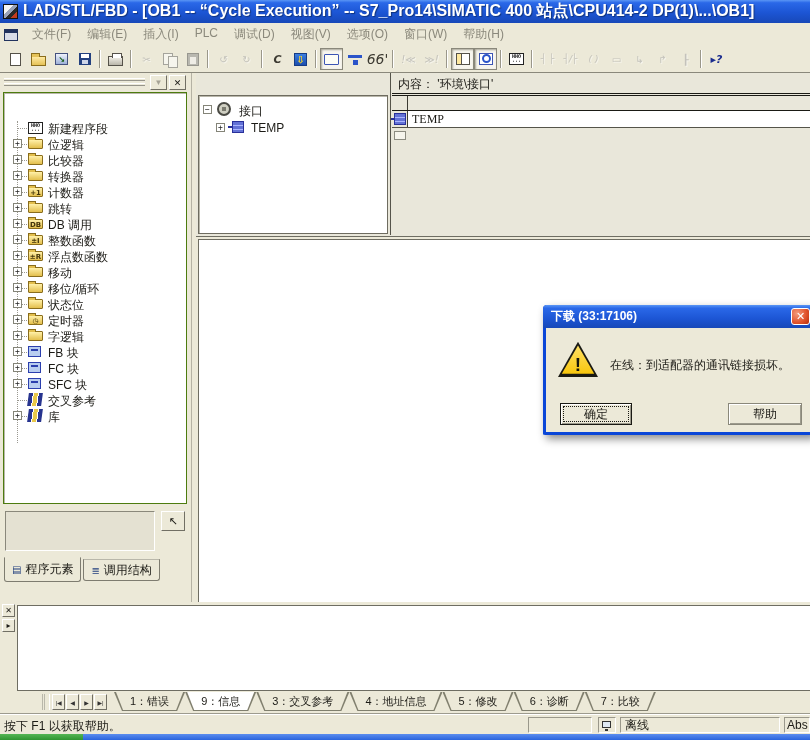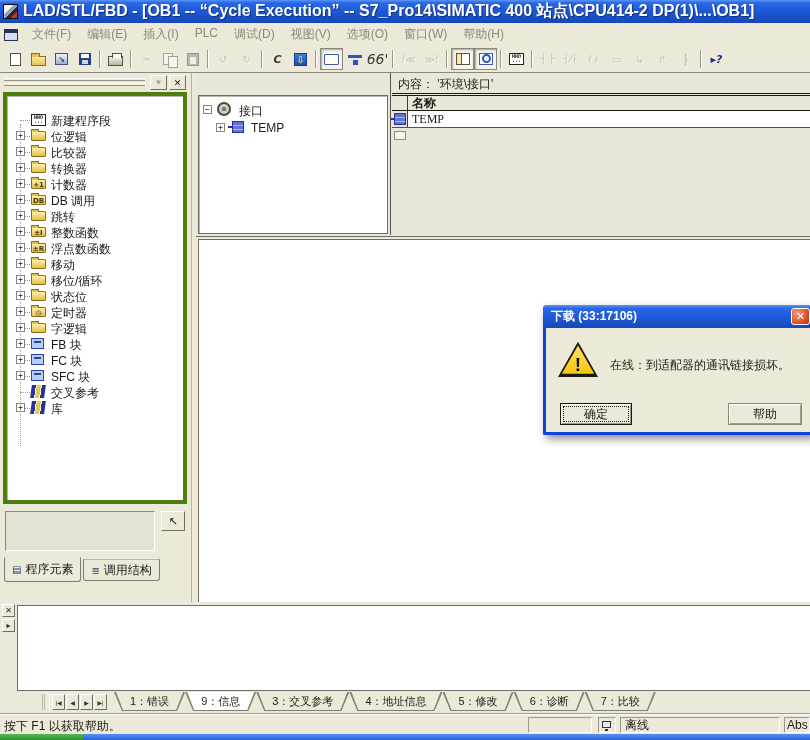--- a/index.html
+++ b/index.html
@@ -71,21 +71,21 @@
   .client { position:absolute; left:0; top:72px; width:810px; height:530px; background:#ece9d8; border-top:1px solid #8a887b; }
 
   
   .sidebar { position:absolute; left:0; top:0; width:192px; height:530px; border-right:1px solid #b5b2a4; }
   .dock-header { position:absolute; left:2px; top:2px; right:4px; height:16px; }
   .grip-line { position:absolute; left:2px; right:42px; height:3px; border-top:1px solid #fff; border-bottom:1px solid #96948a; }
   .dock-btn { position:absolute; top:0; width:17px; height:15px; background:#ece9d8; border:1px solid; border-color:#fff #716f64 #716f64 #fff; font-size:8px; display:flex; align-items:center; justify-content:center; }
   .dock-drop { right:20px; color:#a6a396; }
   .dock-close { right:1px; font-weight:bold; font-size:9px; }
   .tree { position:absolute; left:3px; top:19px; width:184px; height:412px; background:#fff;
-    border:4px solid #4d7c0f; box-shadow:inset 1px 1px 0 #b9b7aa; padding-top:16px; overflow:hidden; }
+    border:1px solid #4d7c0f; box-shadow:inset 1px 1px 0 #b9b7aa; padding-top:27px; overflow:hidden; }
   .tree::before { content:""; position:absolute; left:13px; top:28px; height:322px; border-left:1px dotted #9a9890; }
   .trow { position:relative; height:16px; }
   .trow::before { content:""; position:absolute; left:13px; top:8px; width:10px; border-top:1px dotted #9a9890; }
   .texp { position:absolute; width:9px; height:9px; background:#fff; border:1px solid #848478; font:8px/7px "DejaVu Sans Mono",monospace; text-align:center; color:#222; z-index:2; }
   .texp.plus::before { content:"+"; } .texp.minus::before { content:"−"; }
   .trow .texp { left:9px; top:3px; }
   .tico { position:absolute; left:24px; top:2px; width:15px; height:12px; z-index:2; }
   .tico .bd { position:absolute; inset:0; font:bold 7px/11px "DejaVu Sans",sans-serif; text-align:center; color:#43350a; }
   .tico.folder { width:15px; height:10px; top:3px; background:linear-gradient(#fff0a8,#e3bf4d); border:1px solid #8a6d1c; border-radius:1px; }
   .tico.folder::before { content:""; position:absolute; top:-3px; left:-1px; width:6px; height:2px; background:#e3bf4d; border:1px solid #8a6d1c; border-bottom:none; }
@@ -361,29 +361,29 @@
           </div>
           <div class="trow">
             <span class="texp plus"></span>
             <span class="tico folder">
               <span class="bd">+1</span>
             </span>
             <span class="tlabel">计数器</span>
           </div>
           <div class="trow">
             <span class="texp plus"></span>
+            <span class="tico folder"></span>
+            <span class="tlabel">跳转</span>
+          </div>
+          <div class="trow">
+            <span class="texp plus"></span>
             <span class="tico folder">
               <span class="bd">DB</span>
             </span>
             <span class="tlabel">DB 调用</span>
-          </div>
-          <div class="trow">
-            <span class="texp plus"></span>
-            <span class="tico folder"></span>
-            <span class="tlabel">跳转</span>
           </div>
           <div class="trow">
             <span class="texp plus"></span>
             <span class="tico folder">
               <span class="bd">±I</span>
             </span>
             <span class="tlabel">整数函数</span>
           </div>
           <div class="trow">
             <span class="texp plus"></span>
@@ -472,21 +472,20 @@
             <span class="texp plus" style="left:17px"></span>
             <span class="ic-temp" style="left:33px"></span>
             <span class="dlabel" style="left:52px">TEMP</span>
           </div>
         </div>
         <div class="decl-vsep"></div>
         <div class="content-header">内容： '环境\接口'</div>
         <div class="grid">
           <div class="grid-header">
             <span class="gcell-gut"></span>
-            <span class="gcell-name">名称</span>
           </div>
           <div class="grid-row1">
             <span class="gcell-gut">
                 <i class="ic-decl-temp"></i>
               </span>
             <span class="gcell-name">TEMP</span>
           </div>
           <div class="grid-row2">
             <span class="gcell-gut" style="border-right:none">
                 <i class="ic-decl-empty"></i>

